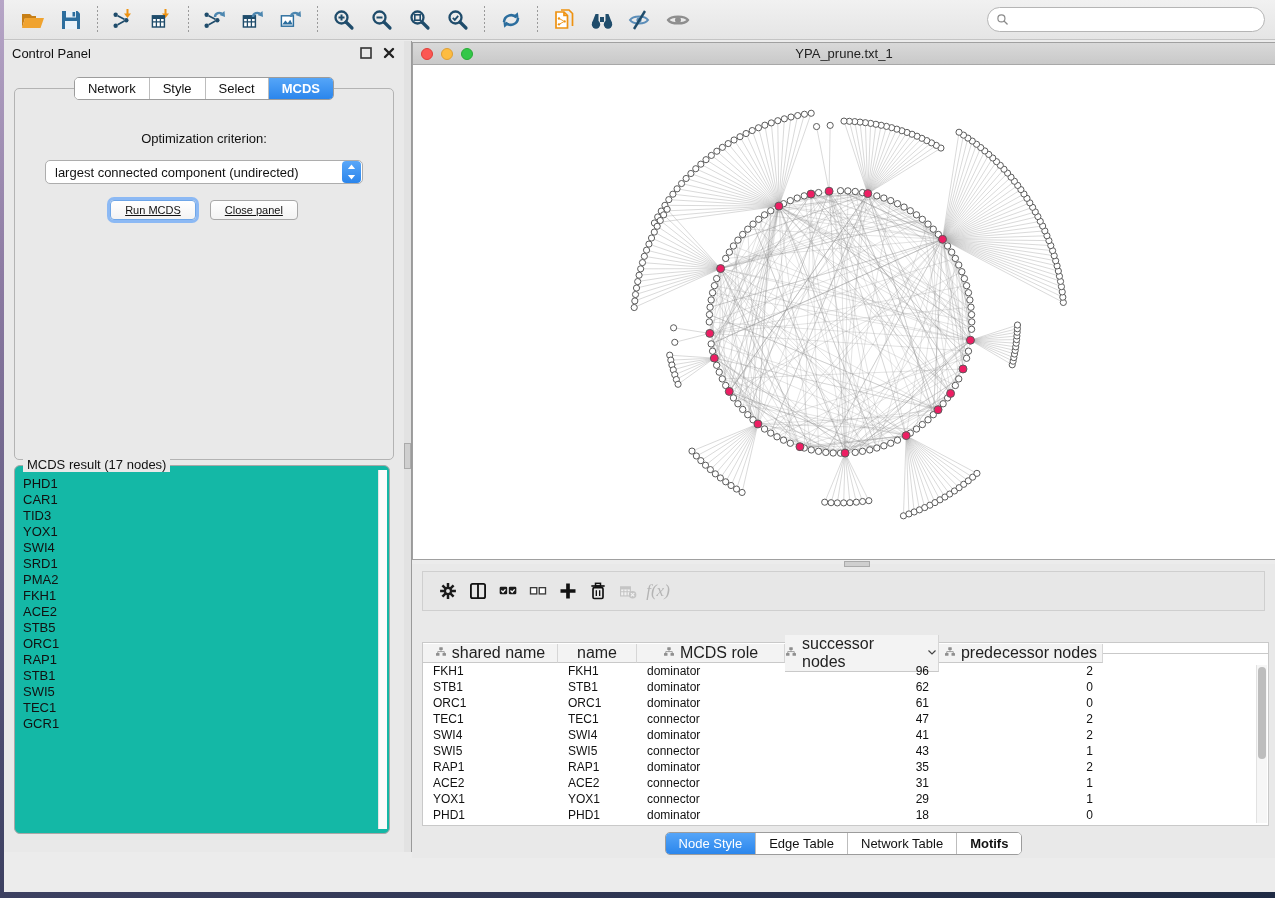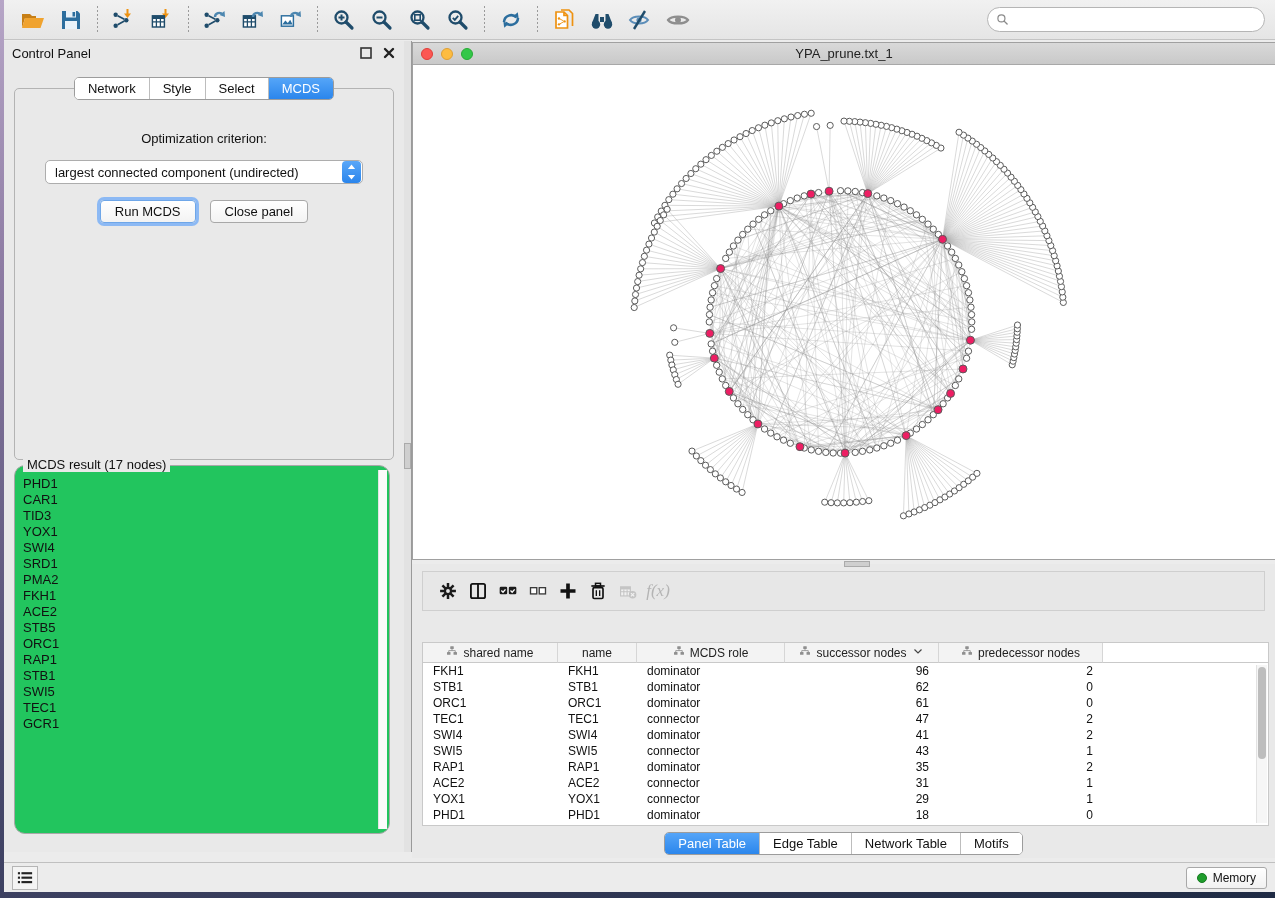--- a/index.html
+++ b/index.html
@@ -24,38 +24,38 @@
   
   .panel-head { height:24px; display:flex; align-items:center; padding:0 8px; font-size:13px; color:#111; }
   .panel-head .spacer { flex:1; }
   .mini-ic { width:14px; height:14px; margin-left:9px; }
 
   
   #control-panel { position:absolute; left:0; top:41px; width:400px; bottom:40px; background:#e9e9e9; }
   #cp-tabs { display:flex; justify-content:center; margin-top:12px; position:relative; z-index:2; }
   .seg { display:flex; border:1px solid #9c9c9c; border-radius:5px; overflow:hidden; background:#fff; }
   .seg .seg-btn { padding:3px 13px; font-size:13px; color:#111; background:#fff; border-right:1px solid #bdbdbd; cursor:default; }
-  .seg .seg-btn:last-child { border-right:none; }
+  .seg .seg-btn:last-child { border-right:none;font-weight:bold; }
   .seg .seg-btn.active { background:linear-gradient(#55a5f8,#2b86ec); color:#fff; }
   #cp-box { margin:-12px 10px 0 10px; padding-top:28px; height:372px;
     background:#e9e9e9; border:1px solid #b3b3b3; border-radius:5px; }
   #opt-label { text-align:center; font-size:13px; margin-top:14px; color:#111; }
   #criterion { margin:14px auto 0 auto; width:318px; height:24px; background:#fff;
     border:1px solid #adadad; border-radius:5px; display:flex; align-items:center; position:relative; }
   #criterion .val { flex:1; font-size:13px; padding-left:9px; color:#111; white-space:nowrap; }
   #criterion .stepper { width:19px; height:22px; margin-right:1px; border-radius:4px;
     background:linear-gradient(#5aa7f8,#2a85ec); display:flex; flex-direction:column; align-items:center; justify-content:center; }
   .stepper svg { width:9px; height:8px; }
   #cp-buttons { display:flex; justify-content:center; gap:14px; margin-top:16px; }
-  .mac-btn { font-size:13px; color:#111; background:linear-gradient(#ffffff,#f3f3f3);
-    border:1px solid #a8a8a8; border-radius:4px; padding:3px 14px; cursor:default; }
+  .mac-btn { font-size:11px; color:#111; background:linear-gradient(#ffffff,#f3f3f3);
+    border:1px solid #a8a8a8; border-radius:4px; padding:3px 14px; cursor:default;text-decoration:underline; }
   .mac-btn.focus { box-shadow:0 0 0 3px rgba(90,160,250,.65); border-color:#6ea6e8; }
 
   #mcds-result { position:absolute; left:10px; right:14px; top:424px; bottom:18px;
-    border:1px solid #a8a8a8; border-radius:11px; background:#22c55e; }
+    border:1px solid #a8a8a8; border-radius:6px; background:#14b8a6; }
   #mcds-legend { position:absolute; top:-9px; left:8px; background:#e9e9e9; padding:0 4px; font-size:13px; color:#111; }
   #mcds-list { position:absolute; inset:10px 12px 4px 4px; overflow:hidden; font-size:13px; color:#111; line-height:16px; }
   #mcds-list div { padding-left:4px; }
   #mcds-scroll { position:absolute; top:4px; bottom:4px; right:2px; width:9px; background:#fbfbfb; border-left:1px solid #e4e4e4; }
 
   
   #v-split { position:absolute; left:400px; top:41px; width:8px; bottom:40px; background:#e2e2e2; border-right:1px solid #9a9a9a; }
   #v-handle { position:absolute; left:0; top:402px; width:7px; height:26px; background:#cfcfcf; border:1px solid #aaa; }
   #h-handle { position:absolute; left:50%; top:-3px; width:26px; height:6px; background:#cfcfcf; border:1px solid #aaa; }
 
@@ -73,21 +73,21 @@
 
   
   #table-panel { position:absolute; left:408px; top:564px; right:0; height:294px; background:#e9e9e9; }
   #tp-toolbar { margin:7px 10px 0 10px; height:40px; background:#e7e7e7; border:1px solid #cfcfcf;
     display:flex; align-items:center; padding:0 10px; }
   .tp-btn { width:30px; height:30px; display:flex; align-items:center; justify-content:center; }
   .tp-btn svg { width:20px; height:20px; }
   .tp-btn.disabled { opacity:.45; }
 
   #node-table { position:absolute; left:10px; right:6px; top:78px; height:184px; background:#fff; border:1px solid #c9c9c9; }
-  .t-head { display:flex; height:20px; font-size:12px; color:#222; }
+  .t-head { display:flex; height:20px; font-size:16px; color:#222;align-items:center; }
   .t-head .hc { background:#f3f3f3; border-right:1px solid #d6d6d6; border-bottom:1px solid #c9c9c9;
     display:flex; align-items:center; justify-content:center; gap:5px; }
   .t-head .hc svg { width:12px; height:12px; }
   .t-head .filler { flex:1; background:#fff; border-bottom:1px solid #c9c9c9; }
   .t-row { display:flex; height:16px; font-size:12px; color:#111; align-items:center; }
   .t-row .c { padding:0 10px; white-space:nowrap; overflow:hidden; }
   .c.num { text-align:right; }
   #tbl-scroll { position:absolute; right:1px; top:22px; width:11px; bottom:2px; background:#f6f6f6; border-left:1px solid #e2e2e2; }
   #tbl-thumb { position:absolute; left:1px; right:1px; top:2px; height:92px; background:#bdbdbd; border-radius:5px; }
 
@@ -1273,40 +1273,22 @@
             <div class="c num" style="width:154px">18</div>
             <div class="c num" style="width:164px">0</div>
           </div>
         </div>
       <div id="tbl-scroll">
           <div id="tbl-thumb"></div>
         </div>
     </div>
     <div id="tp-tabs">
         <div class="seg" id="tp-seg">
-          <div class="seg-btn active">Panel Table</div>
+          <div class="seg-btn active">Node Style</div>
           <div class="seg-btn">Edge Table</div>
           <div class="seg-btn">Network Table</div>
           <div class="seg-btn">Motifs</div>
         </div>
       </div>
   </div>
 
-  <div id="status-bar">
-    <div id="list-btn">
-      <svg viewBox="0 0 18 14" width="16" height="13">
-          <g fill="#222">
-            <rect x="1" y="1" width="2.4" height="2.4"></rect>
-            <rect x="5" y="1" width="12" height="2.4"></rect>
-            <rect x="1" y="6" width="2.4" height="2.4"></rect>
-            <rect x="5" y="6" width="12" height="2.4"></rect>
-            <rect x="1" y="11" width="2.4" height="2.4"></rect>
-            <rect x="5" y="11" width="12" height="2.4"></rect>
-          </g>
-        </svg>
-    </div>
-    <div id="memory-btn">
-      <span id="memory-dot"></span>
-      <span>Memory</span>
-    </div>
-  </div>
 
 </div>
 
 </body></html>

